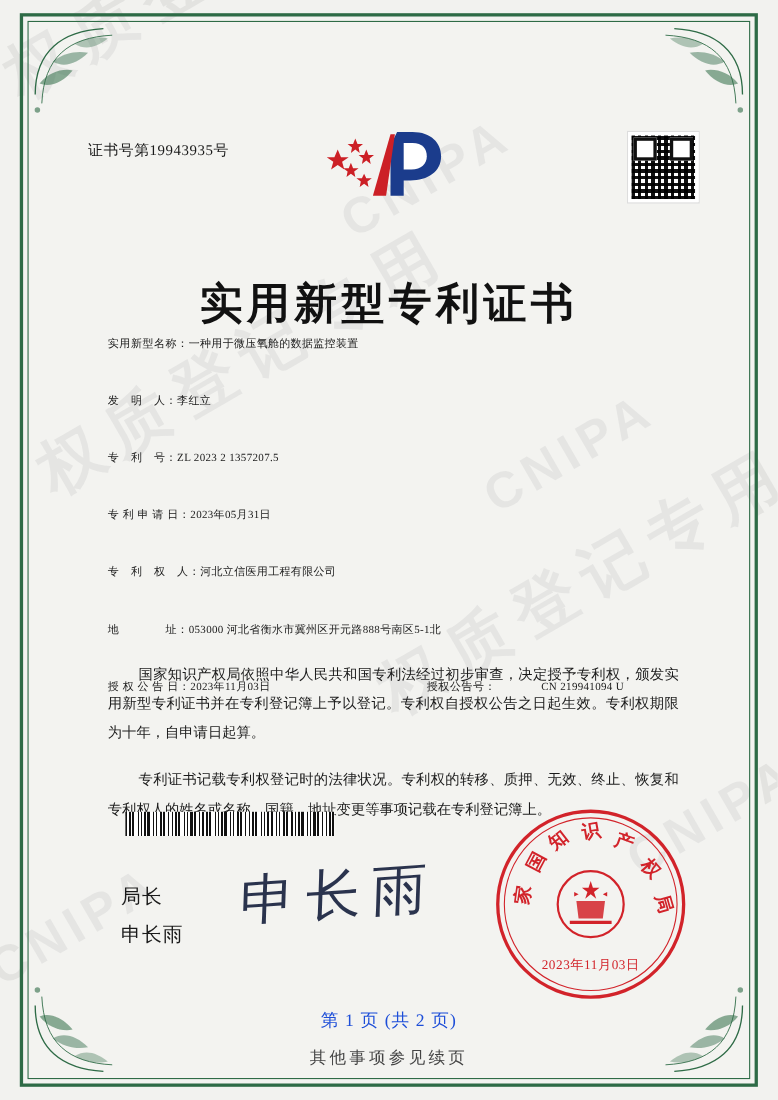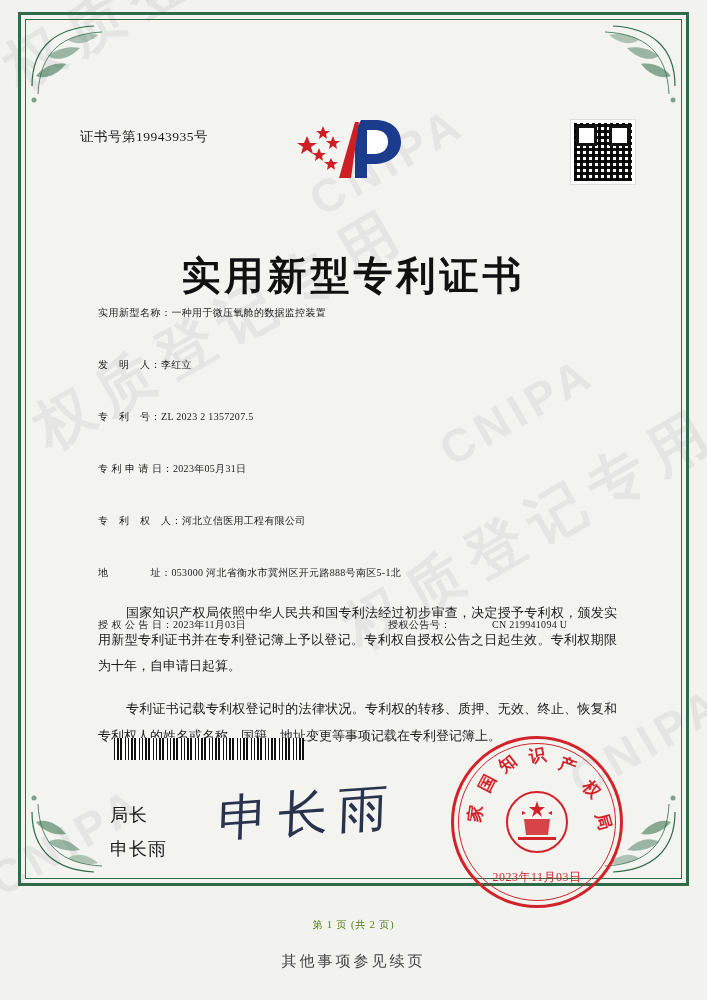--- a/index.html
+++ b/index.html
@@ -33,21 +33,21 @@
   }
   .wm-cn { font-size: 58px; letter-spacing: 12px; }
   .wm-en { font-size: 46px; letter-spacing: 6px; font-family: "Liberation Sans", sans-serif; }
 
   
   .page {
     position: absolute;
     left: 18px;
     top: 12px;
     width: 671px;
-    height: 874px;
+    height: 976px;
     z-index: 2;
   }
   .border-outer {
     position: absolute;
     inset: 0;
     border: 3px solid #2e6b46;
     background: rgba(255,255,255,0.10);
   }
   .border-inner {
     position: absolute;
@@ -245,22 +245,22 @@
     font-weight: bold;
     font-family: "DejaVu Serif", serif;
     transform-origin: center center;
   }
 
   .page-no {
     position: absolute;
     left: 0; right: 0;
     top: 906px;
     text-align: center;
-    font-size: 10px;
-    color: #4d7c0f;
+    font-size: 16px;
+    color: #1d4ed8;
     letter-spacing: 1px;
   }
 
   .footer-note {
     position: absolute;
     left: 0; right: 0;
     top: 952px;
     text-align: center;
     font-size: 15px;
     color: #444;

